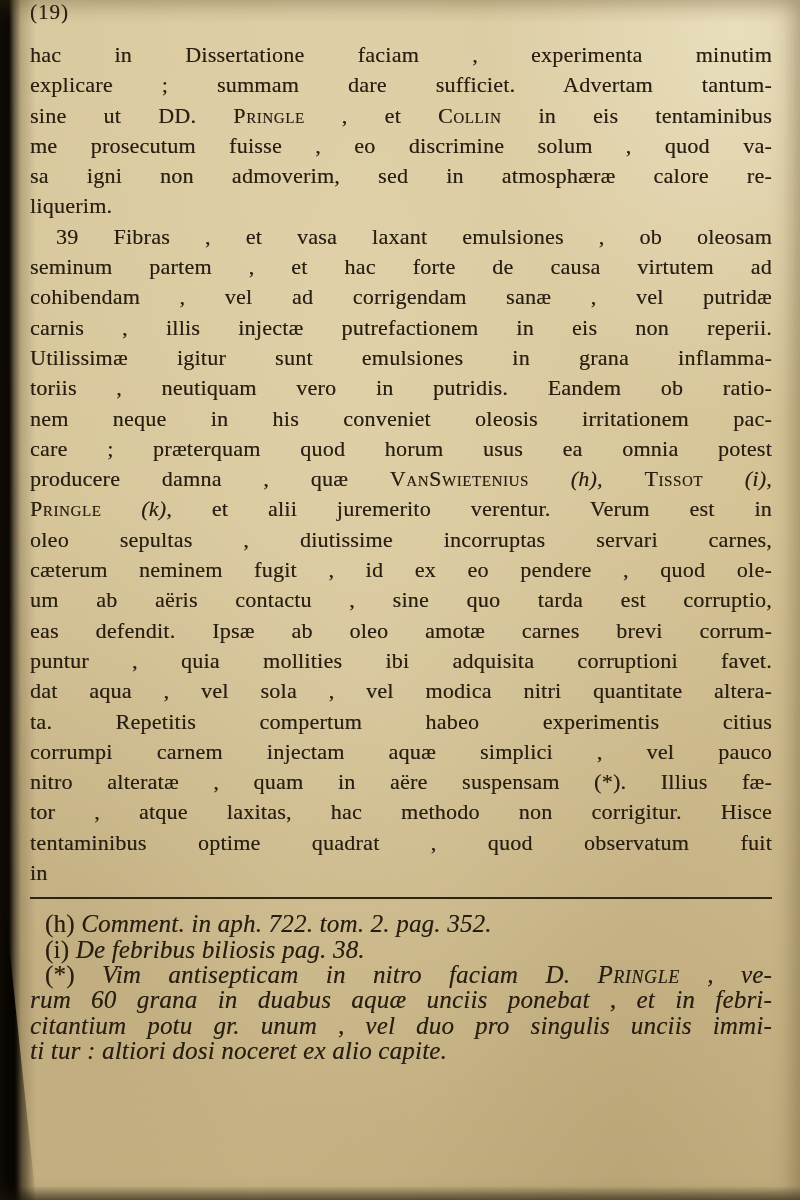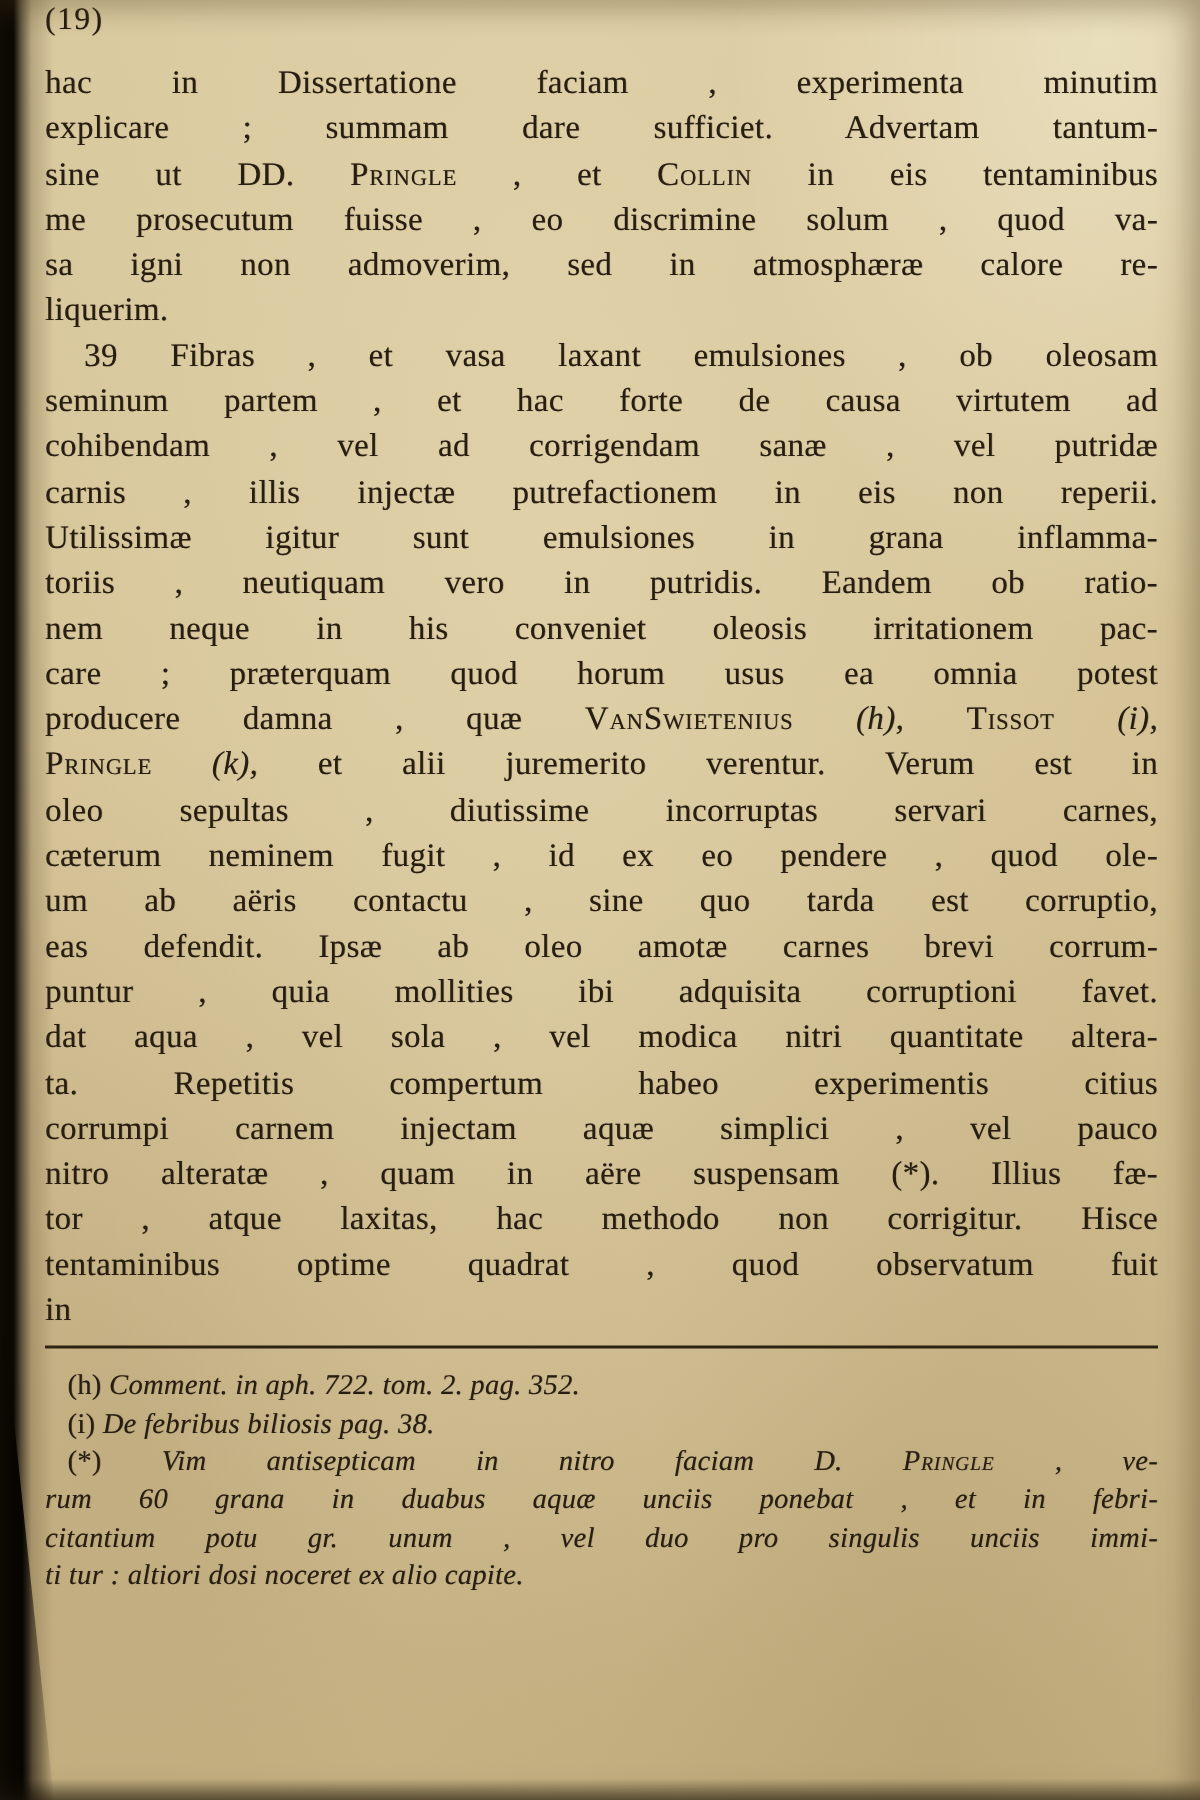--- a/index.html
+++ b/index.html
@@ -62,21 +62,21 @@
     letter-spacing: 1px;
   }
   .body {
     margin-top: 15px;
     font-size: 22px;
     line-height: 30.3px;
     letter-spacing: 0.25px;
   }
   .footnotes {
     margin-top: 12px;
-    font-size: 19px;
+    font-size: 25px;
     line-height: 25.3px;
     letter-spacing: 0.2px;
   }
   .pagenum, .body, .footnotes {
     text-shadow: 0.3px 0.3px 0.45px rgba(40,30,17,0.5);
   }
   .tline { text-align: left; }
   .tline.just { text-align: justify; text-align-last: justify; }
   .tline.right { padding-right: 14px; }
   .body .ind { text-indent: 26px; }

